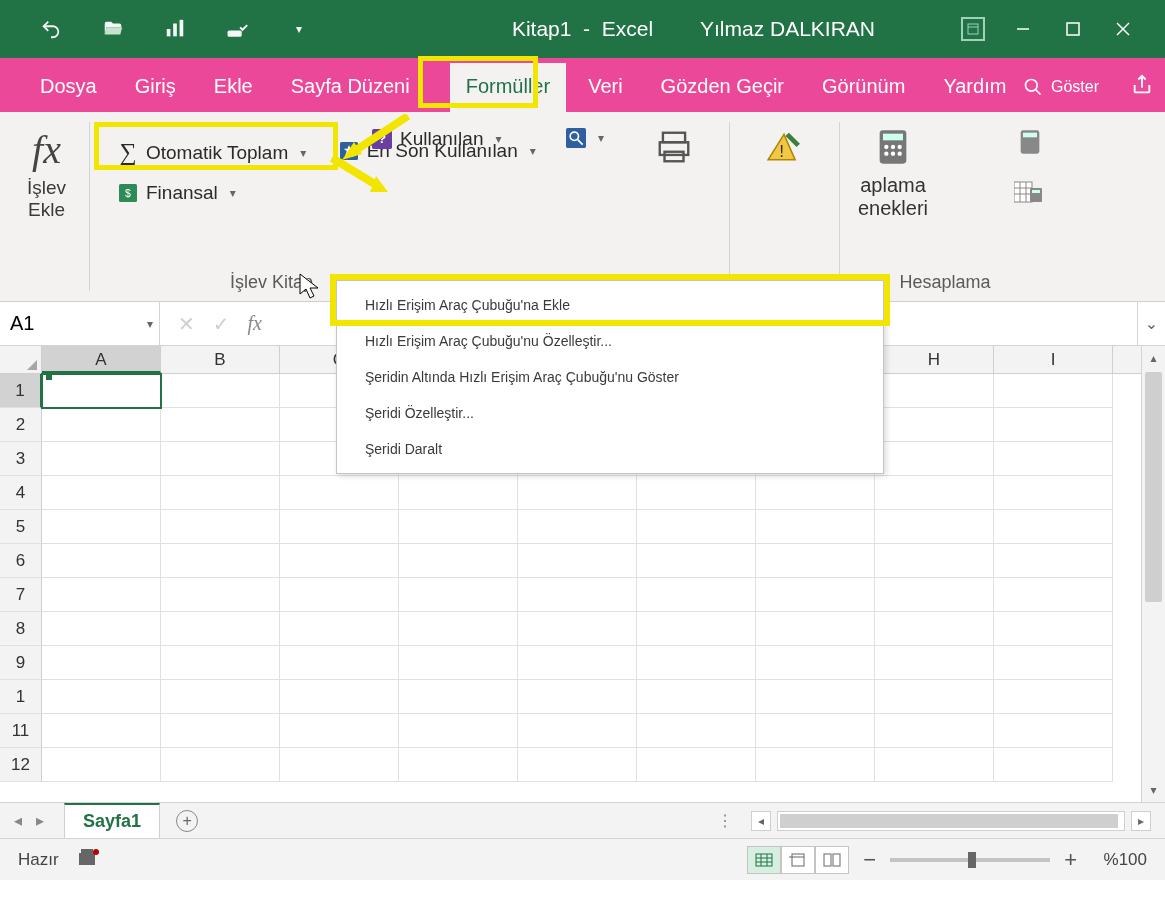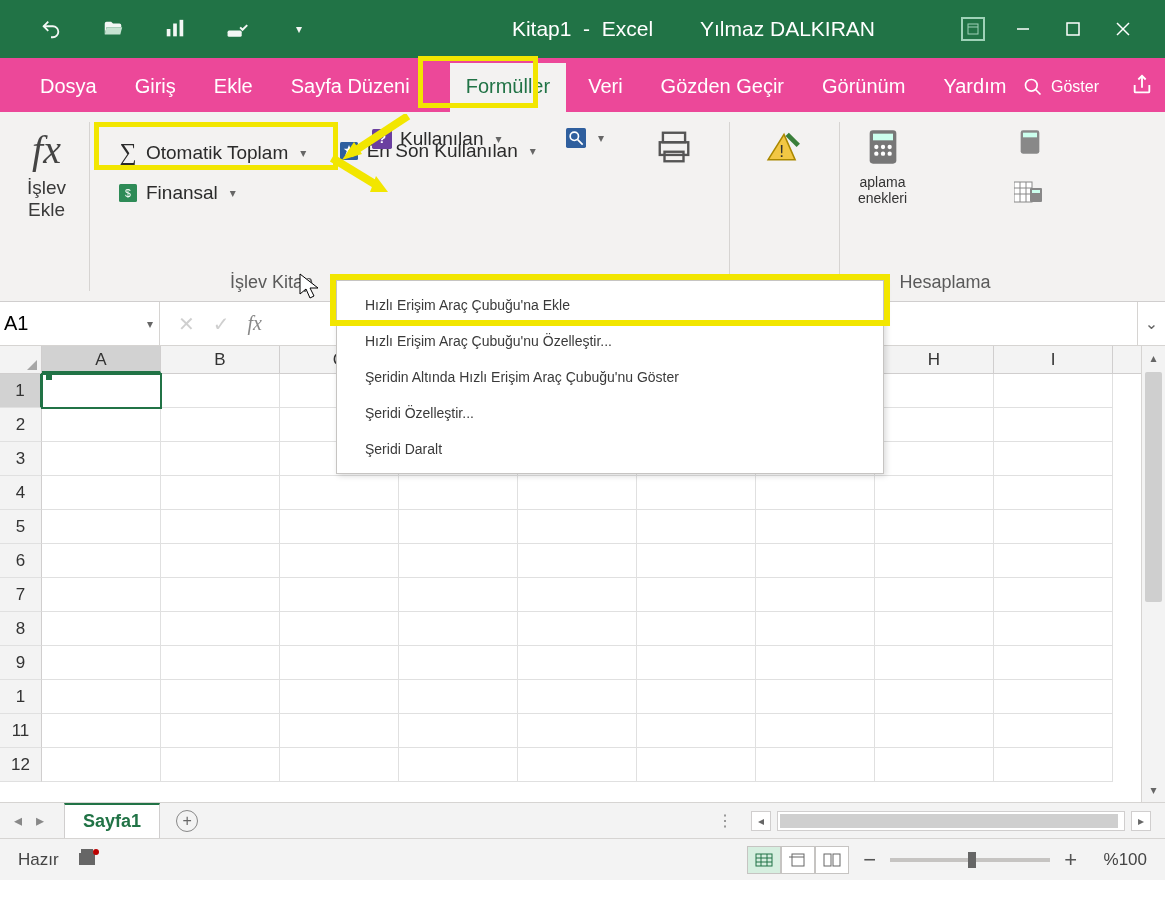--- a/index.html
+++ b/index.html
@@ -47,21 +47,21 @@
   .context-menu {
     position: absolute; left: 336px; top: 168px; width: 548px; background: #fff;
     border: 1px solid #c6c4c2; box-shadow: 2px 2px 6px rgba(0,0,0,.15); z-index: 50;
     padding: 6px 0;
   }
   .cm-item { padding: 10px 28px; font-size: 14px; color: #3a3a3a; cursor: pointer; }
   .cm-highlight { position: absolute; left: -7px; top: -7px; right: -7px; height: 52px; border: 6px solid #f2e600; pointer-events:none;}
 
   
   .fbar-row { height: 44px; border-bottom: 1px solid #d6d4d2; display: flex; align-items: stretch; background: #fff; }
-  .namebox { width: 160px; border-right: 1px solid #d6d4d2; display: flex; align-items: center; padding: 0 4px; font-size: 20px; position:relative;}
+  .namebox { width: 160px; border-right: 1px solid #d6d4d2; display: flex; align-items: center; padding: 0 10px; font-size: 20px; position:relative;}
   .namebox input { border:none; outline:none; font-size:20px; width: 110px; }
   .namebox .dd { position:absolute; right:6px; color:#666; font-size:12px;}
   .fb-btns { display:flex; align-items:center; gap: 18px; padding: 0 18px; color:#888; }
   .fb-btns span { font-size: 20px; }
   .formula-input { flex:1; border:none; outline:none; font-size:20px; padding: 0 8px; }
   .fbar-expand { width: 28px; display:flex; align-items:center; justify-content:center; color:#666; border-left:1px solid #d6d4d2;}
 
   
   .grid-wrap { position: relative; height: 456px; overflow:hidden; }
   .colheaders { display:flex; height: 28px; border-bottom:1px solid #d0cece; background:#f3f3f3;}
@@ -291,21 +291,21 @@
             <rect x="4" y="2" width="16" height="20" rx="2" fill="#777"></rect>
             <rect x="6" y="4" width="12" height="4" fill="#cfe"></rect>
             <circle cx="8" cy="12" r="1.3" fill="#fff"></circle>
             <circle cx="12" cy="12" r="1.3" fill="#fff"></circle>
             <circle cx="16" cy="12" r="1.3" fill="#fff"></circle>
             <circle cx="8" cy="16" r="1.3" fill="#fff"></circle>
             <circle cx="12" cy="16" r="1.3" fill="#fff"></circle>
             <circle cx="16" cy="16" r="1.3" fill="#fff"></circle>
           </svg>
         </div>
-      <div style="font-size:14px; color:#333; white-space:pre-line;">aplama
+      <div style="font-size:20px; color:#333; white-space:pre-line;">aplama
 enekleri</div>
     </div>
     <div style="position:absolute; right:-4px; top:6px;">
       <div><svg width="28" height="28" viewBox="0 0 24 24">
             <rect x="4" y="2" width="16" height="20" rx="2" fill="#888"></rect>
             <rect x="6" y="4" width="12" height="4" fill="#cfe"></rect>
           </svg></div>
     </div>
     <div style="position:absolute; right:-4px; top:56px;">
       <div><svg width="30" height="28" viewBox="0 0 30 24">

